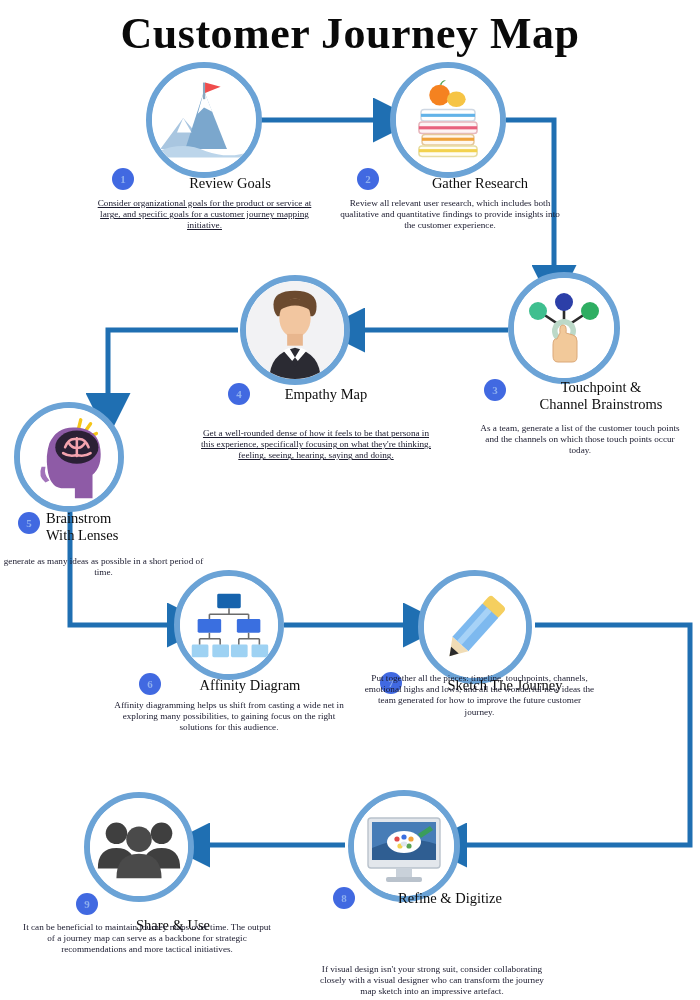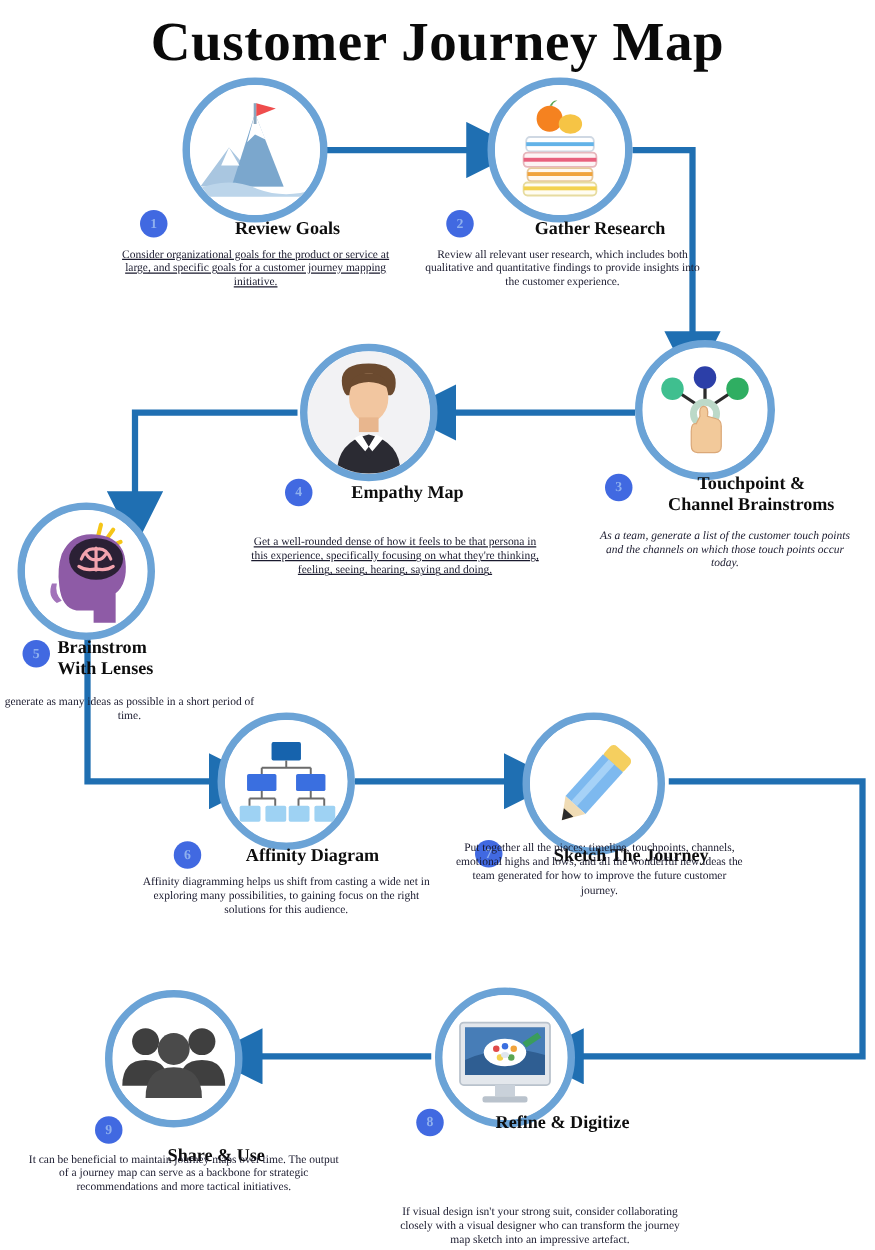--- a/index.html
+++ b/index.html
@@ -43,21 +43,21 @@
     width:22px;height:22px;border-radius:50%;
     background:#4169e1;
     color:#8fb0ee;
     font-family:"Liberation Serif", serif;
     font-size:11px;font-weight:bold;
     line-height:22px;text-align:center;
   }
   .heading{
     position:absolute;
     font-family:"Liberation Serif", serif;
-    font-weight:bold;
+    font-weight:normal;
     font-size:14.5px;
     color:#0d0d0d;
     text-align:center;
     line-height:17px;
     white-space:pre-line;
   }
   .desc{
     position:absolute;
     font-family:"Liberation Serif", serif;
     font-size:9.2px;
@@ -156,21 +156,21 @@
         <circle cx="24" cy="33" r="9" fill="#3fbf8f"></circle>
         <circle cx="76" cy="33" r="9" fill="#2fae62"></circle>
         <circle cx="50" cy="53" r="12" fill="#bcd9c8"></circle>
         <circle cx="50" cy="53" r="6.5" fill="#ffffff"></circle>
         <path d="M46 55 q-1 -8 3 -8 q4 0 3 8 l7 2 q4 1 4 6 l0 16 q0 5 -5 5 l-14 0 q-5 0 -5 -6 l0 -11 q0 -7 4 -6 z" fill="#f2c99a" stroke="#dba878" stroke-width="1"></path>
       </svg>
     </div>
     <div class="badge" style="left:484px;top:379px;">3</div>
     <div class="heading" style="left:505px;top:379px;width:192px;">Touchpoint &amp;
 Channel Brainstroms</div>
-    <div class="desc" style="left:480px;top:423px;width:200px;font-style:italic;">As a team, generate a list of the customer touch points and the channels on which those touch points occur today.</div>
+    <div class="desc" style="left:480px;top:423px;width:200px;">As a team, generate a list of the customer touch points and the channels on which those touch points occur today.</div>
   </div>
 
   <div class="node">
     <div class="ring" style="left:240px;top:275px;width:110px;height:110px;">
       <svg width="98" height="98" viewBox="0 0 100 100">
         <circle cx="50" cy="50" r="50" fill="#f2f2f4"></circle>
         <path d="M28 24 q0 -14 22 -14 q22 0 22 16 q0 8 -4 10 l-36 0 q-4 -4 -4 -12 z" fill="#6b4a2f"></path>
         <ellipse cx="50" cy="38" rx="16" ry="20" fill="#f2c6a0"></ellipse>
         <path d="M34 30 q2 -12 16 -12 q14 0 16 12 q-8 -5 -16 -5 q-8 0 -16 5 z" fill="#6b4a2f"></path>
         <rect x="42" y="54" width="16" height="12" fill="#e8b68e"></rect>

